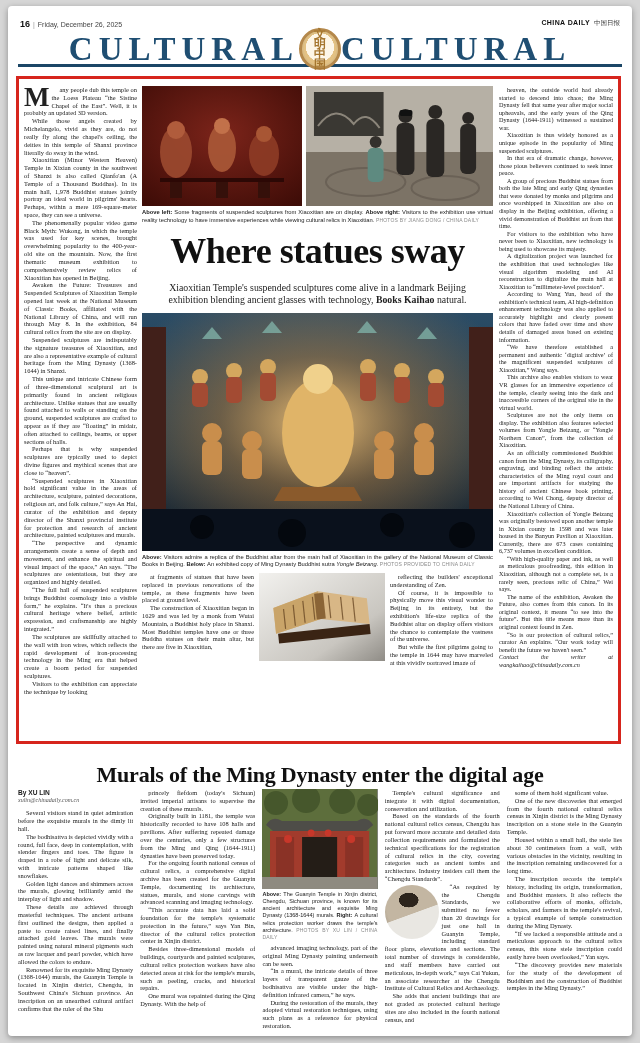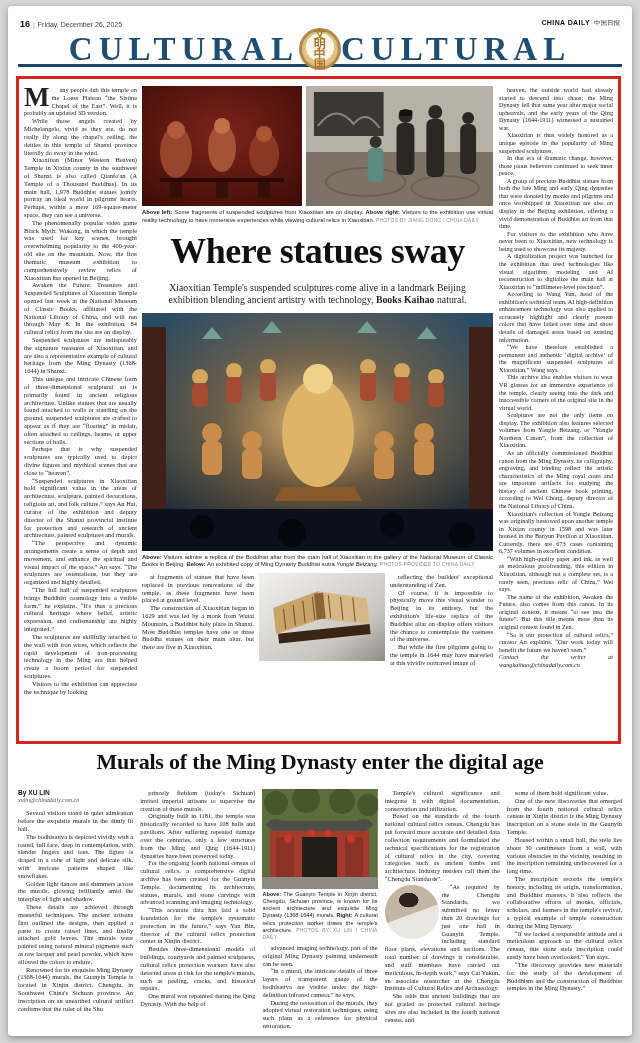--- a/index.html
+++ b/index.html
@@ -47,21 +47,21 @@
   .b{font-weight:bold;}
   .headline{margin:10px 0 13px 0;font-size:36px;line-height:.98;text-align:center;font-weight:bold;color:#111;letter-spacing:-.5px;}
   .subhead{margin:9px auto 0 auto;width:330px;font-size:9.8px;line-height:1.2;text-align:center;color:#222;}
   .photo-altar{margin-top:7px;width:351px;height:238px;}
   .mid-strip{display:flex;gap:5px;margin-top:4px;}
   .colA{width:112px;height:92px;}
   .colB{flex:1;height:92px;}
   .photo-sutra{width:126px;height:88px;flex:0 0 auto;}
 
   
-  .headline2{position:absolute;left:0;right:0;top:743px;margin:0;text-align:center;
+  .headline2{position:absolute;left:0;right:0;top:743px;margin:13px;text-align:center;
              font-size:22px;font-weight:bold;color:#111;letter-spacing:-.2px;}
   .cols5{position:absolute;left:10px;right:10px;top:783px;height:242px;display:flex;gap:7px;}
   .a2col{flex:1;font-size:6.4px;line-height:1.22;text-align:justify;overflow:hidden;}
   .a2col p{margin:0;text-indent:8px;}
   .byline{font-family:"Liberation Sans","DejaVu Sans",sans-serif;font-weight:bold;font-size:6.6px;}
   .email{font-style:italic;font-size:6px;color:#555;margin-bottom:5px;}
   .photo-temple{width:100%;height:100px;margin-bottom:2px;}
   .caption.small{font-size:5.5px;margin:0 0 3px 0;}
   .circle-photo{float:left;width:54px;height:54px;border-radius:50%;margin:2px 3px 1px 0;
         background:
@@ -156,21 +156,21 @@
               </g>
               <circle cx="70" cy="56" r="6" fill="#33302c"></circle>
               <rect x="62" y="62" width="16" height="34" rx="5" fill="#5e8a80"></rect>
               <rect x="94" y="24" width="13" height="6" rx="2" fill="#111"></rect>
             </svg>
           </div>
         </div>
         <div class="caption"><span class="b">Above left: </span><span>Some fragments of suspended sculptures from Xiaoxitian are on display. </span><span class="b">Above right: </span><span>Visitors to the exhibition use virtual reality technology to have immersive experiences while viewing cultural relics in Xiaoxitian. </span><span class="credit">PHOTOS BY JIANG DONG / CHINA DAILY</span></div>
 
         <h1 class="headline"><span>Where statues sway</span><br></h1>
-        <div class="subhead"><span>Xiaoxitian Temple's suspended sculptures come alive in a landmark Beijing exhibition blending ancient artistry with technology, </span><span class="b">Books Kaihao</span><span> natural.</span></div>
+        <div class="subhead"><span>Xiaoxitian Temple's suspended sculptures come alive in a landmark Beijing exhibition blending ancient glasses with technology, </span><span class="b">Books Kaihao</span><span> natural.</span></div>
 
         <div class="photo photo-altar">
           <svg viewBox="0 0 351 238" preserveAspectRatio="none">
             <defs>
               <radialGradient id="glow" cx="50%" cy="46%" r="62%">
                 <stop offset="0" stop-color="#e9c07a"></stop>
                 <stop offset="45%" stop-color="#b9813f" stop-opacity=".5"></stop>
                 <stop offset="100%" stop-color="#b9813f" stop-opacity="0"></stop>
               </radialGradient>
               <linearGradient id="bgblue" x1="0" y1="0" x2="0" y2="1">

